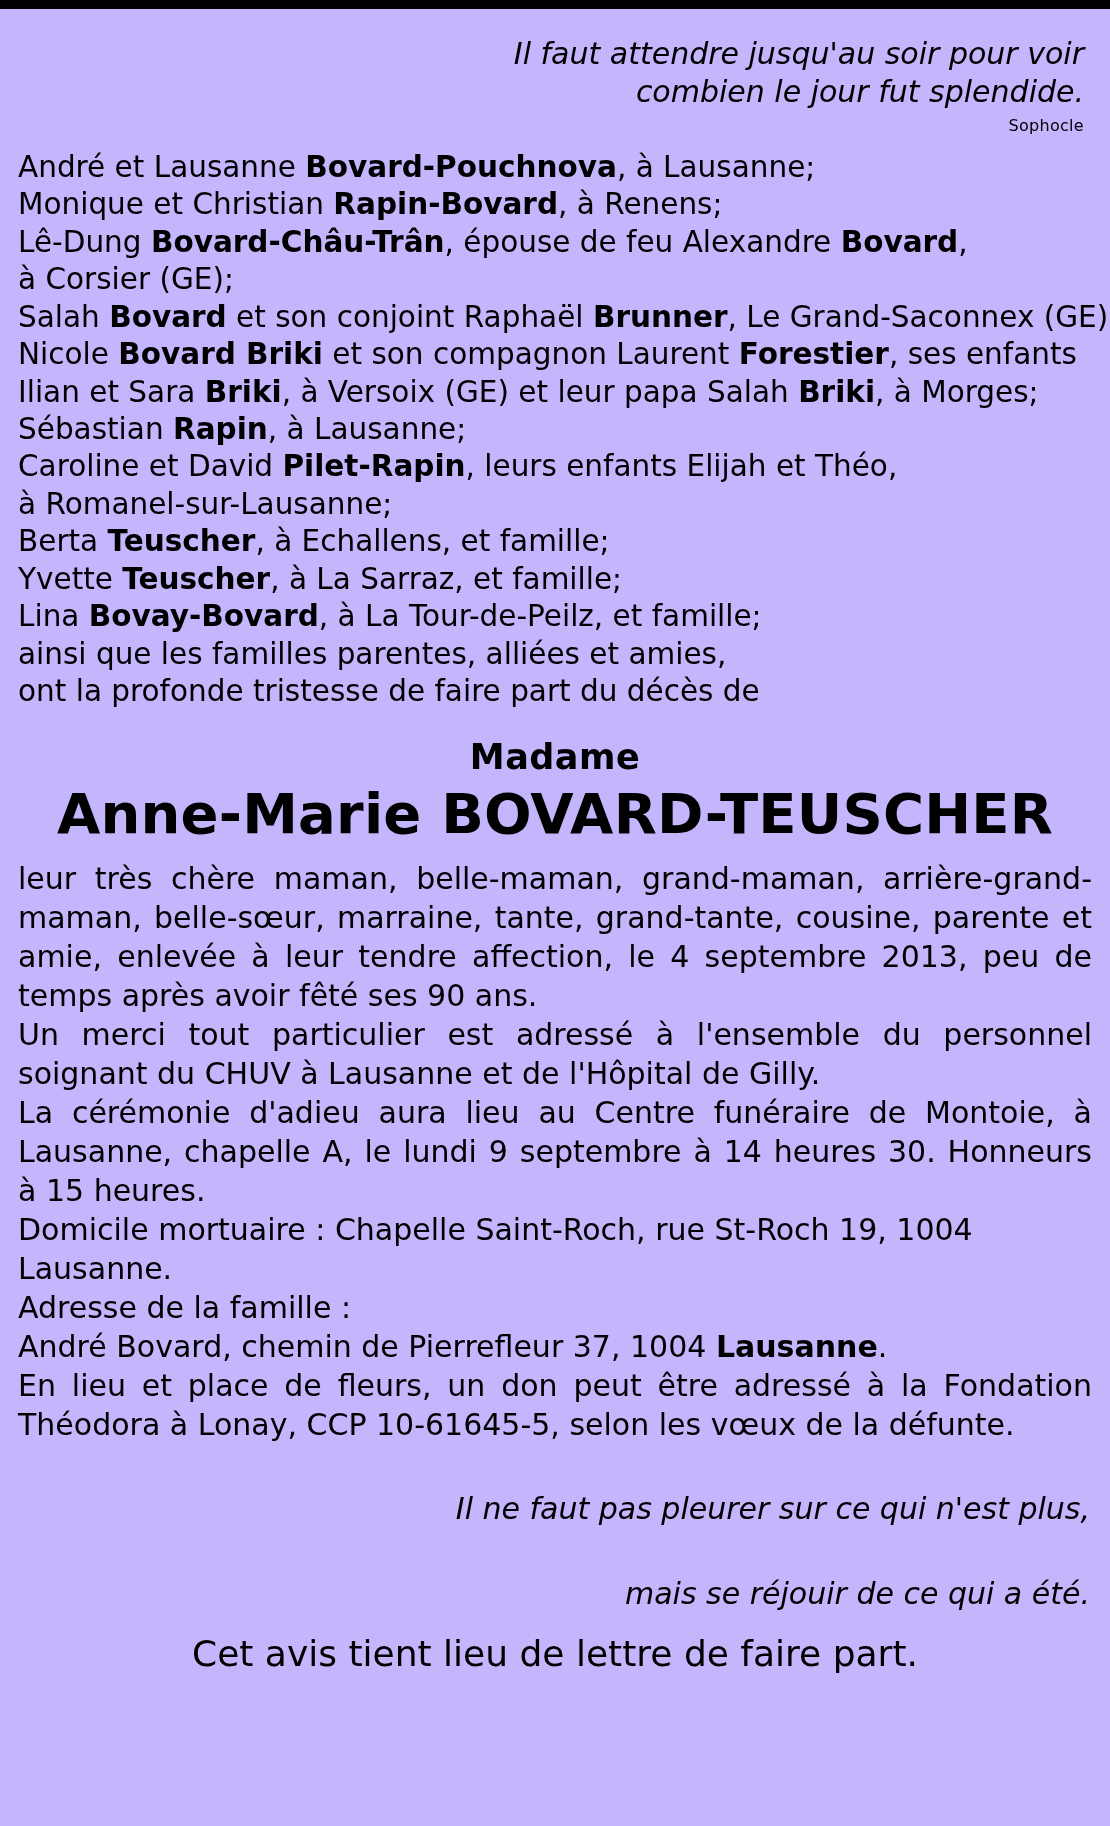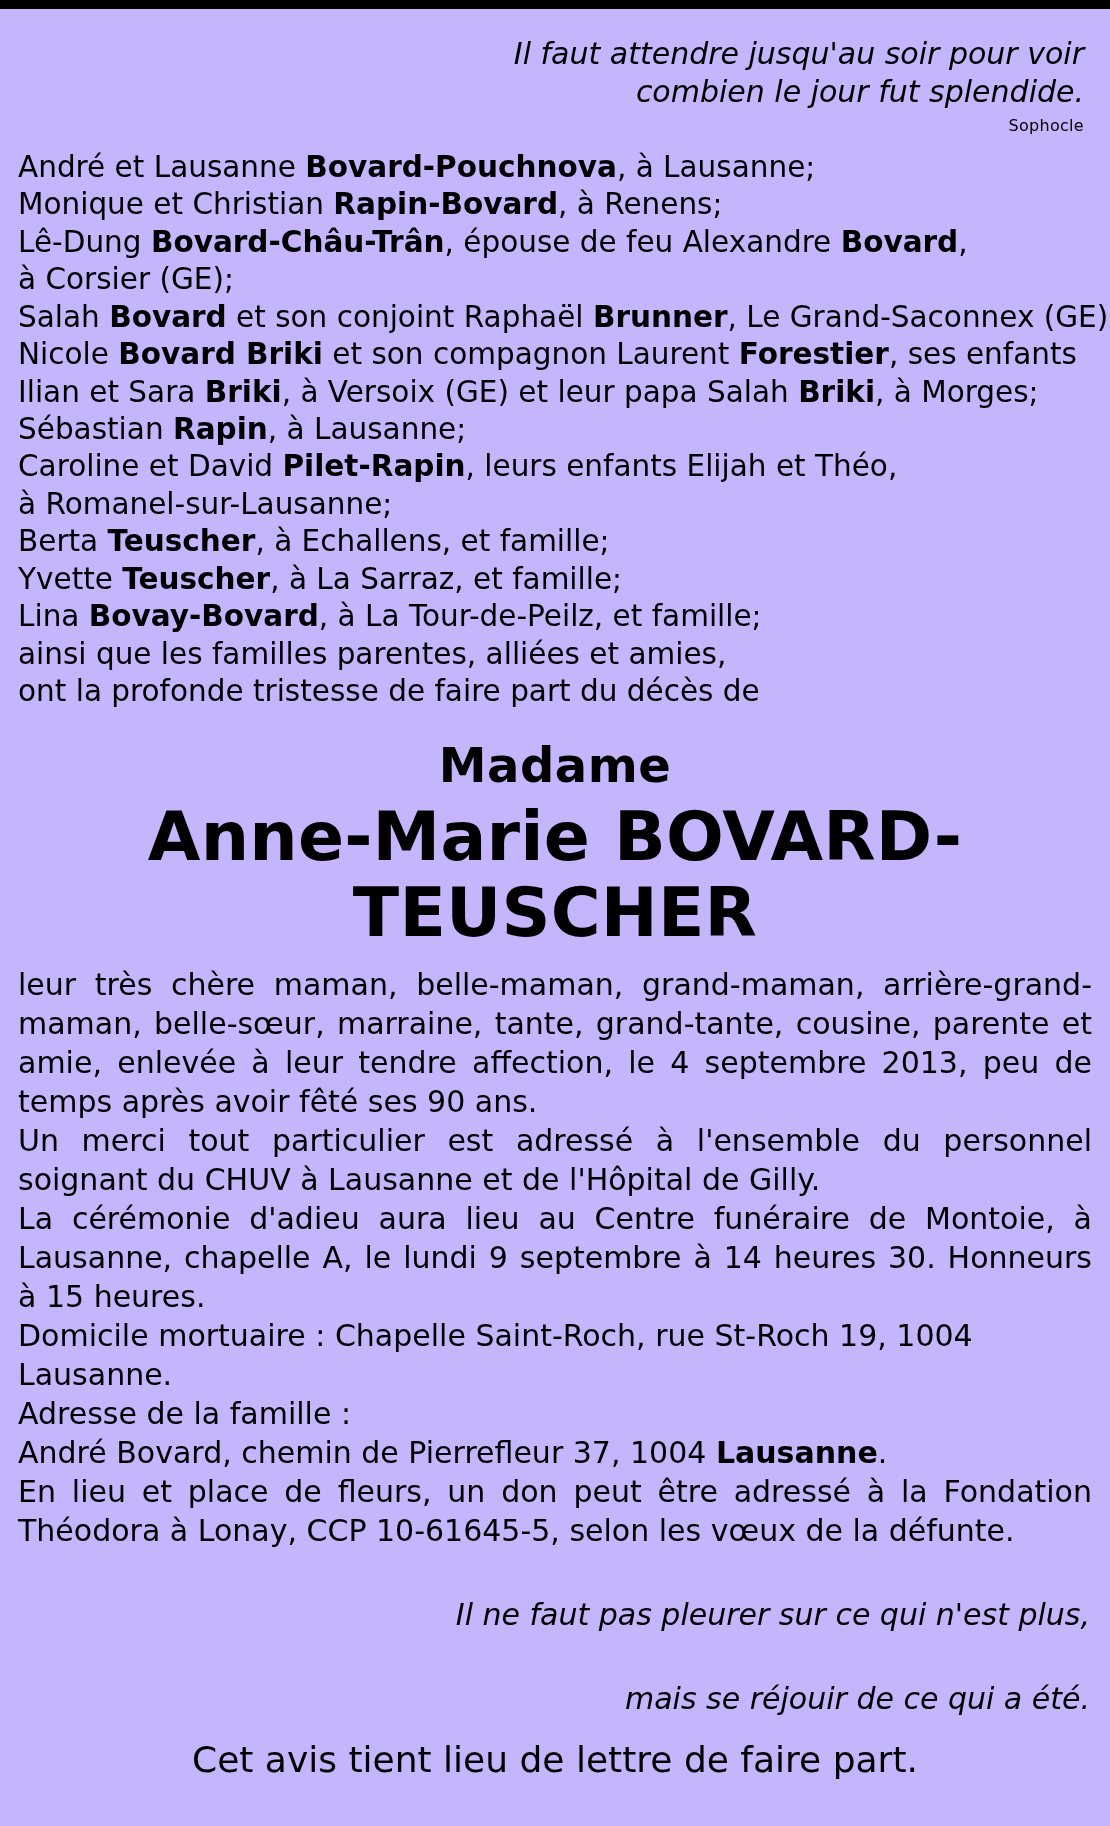--- a/index.html
+++ b/index.html
@@ -46,28 +46,28 @@
   .family-list {
     font-size: 29.5px;
     line-height: 1.27;
     text-align: left;
   }
   .family-list .ln { display: block; white-space: nowrap; }
   b, .bold { font-weight: bold; }
   .madame {
     text-align: center;
     font-weight: bold;
-    font-size: 48px;
+    font-size: 35px;
     margin-top: 26px;
     letter-spacing: 0.5px;
   }
   .deceased-name {
     text-align: center;
     font-weight: bold;
-    font-size: 68px;
+    font-size: 56px;
     line-height: 1.12;
     margin-top: 6px;
     margin-bottom: 14px;
     letter-spacing: 0.2px;
   }
   .body-text {
     font-size: 30px;
     line-height: 1.3;
     text-align: justify;
     text-justify: inter-word;

